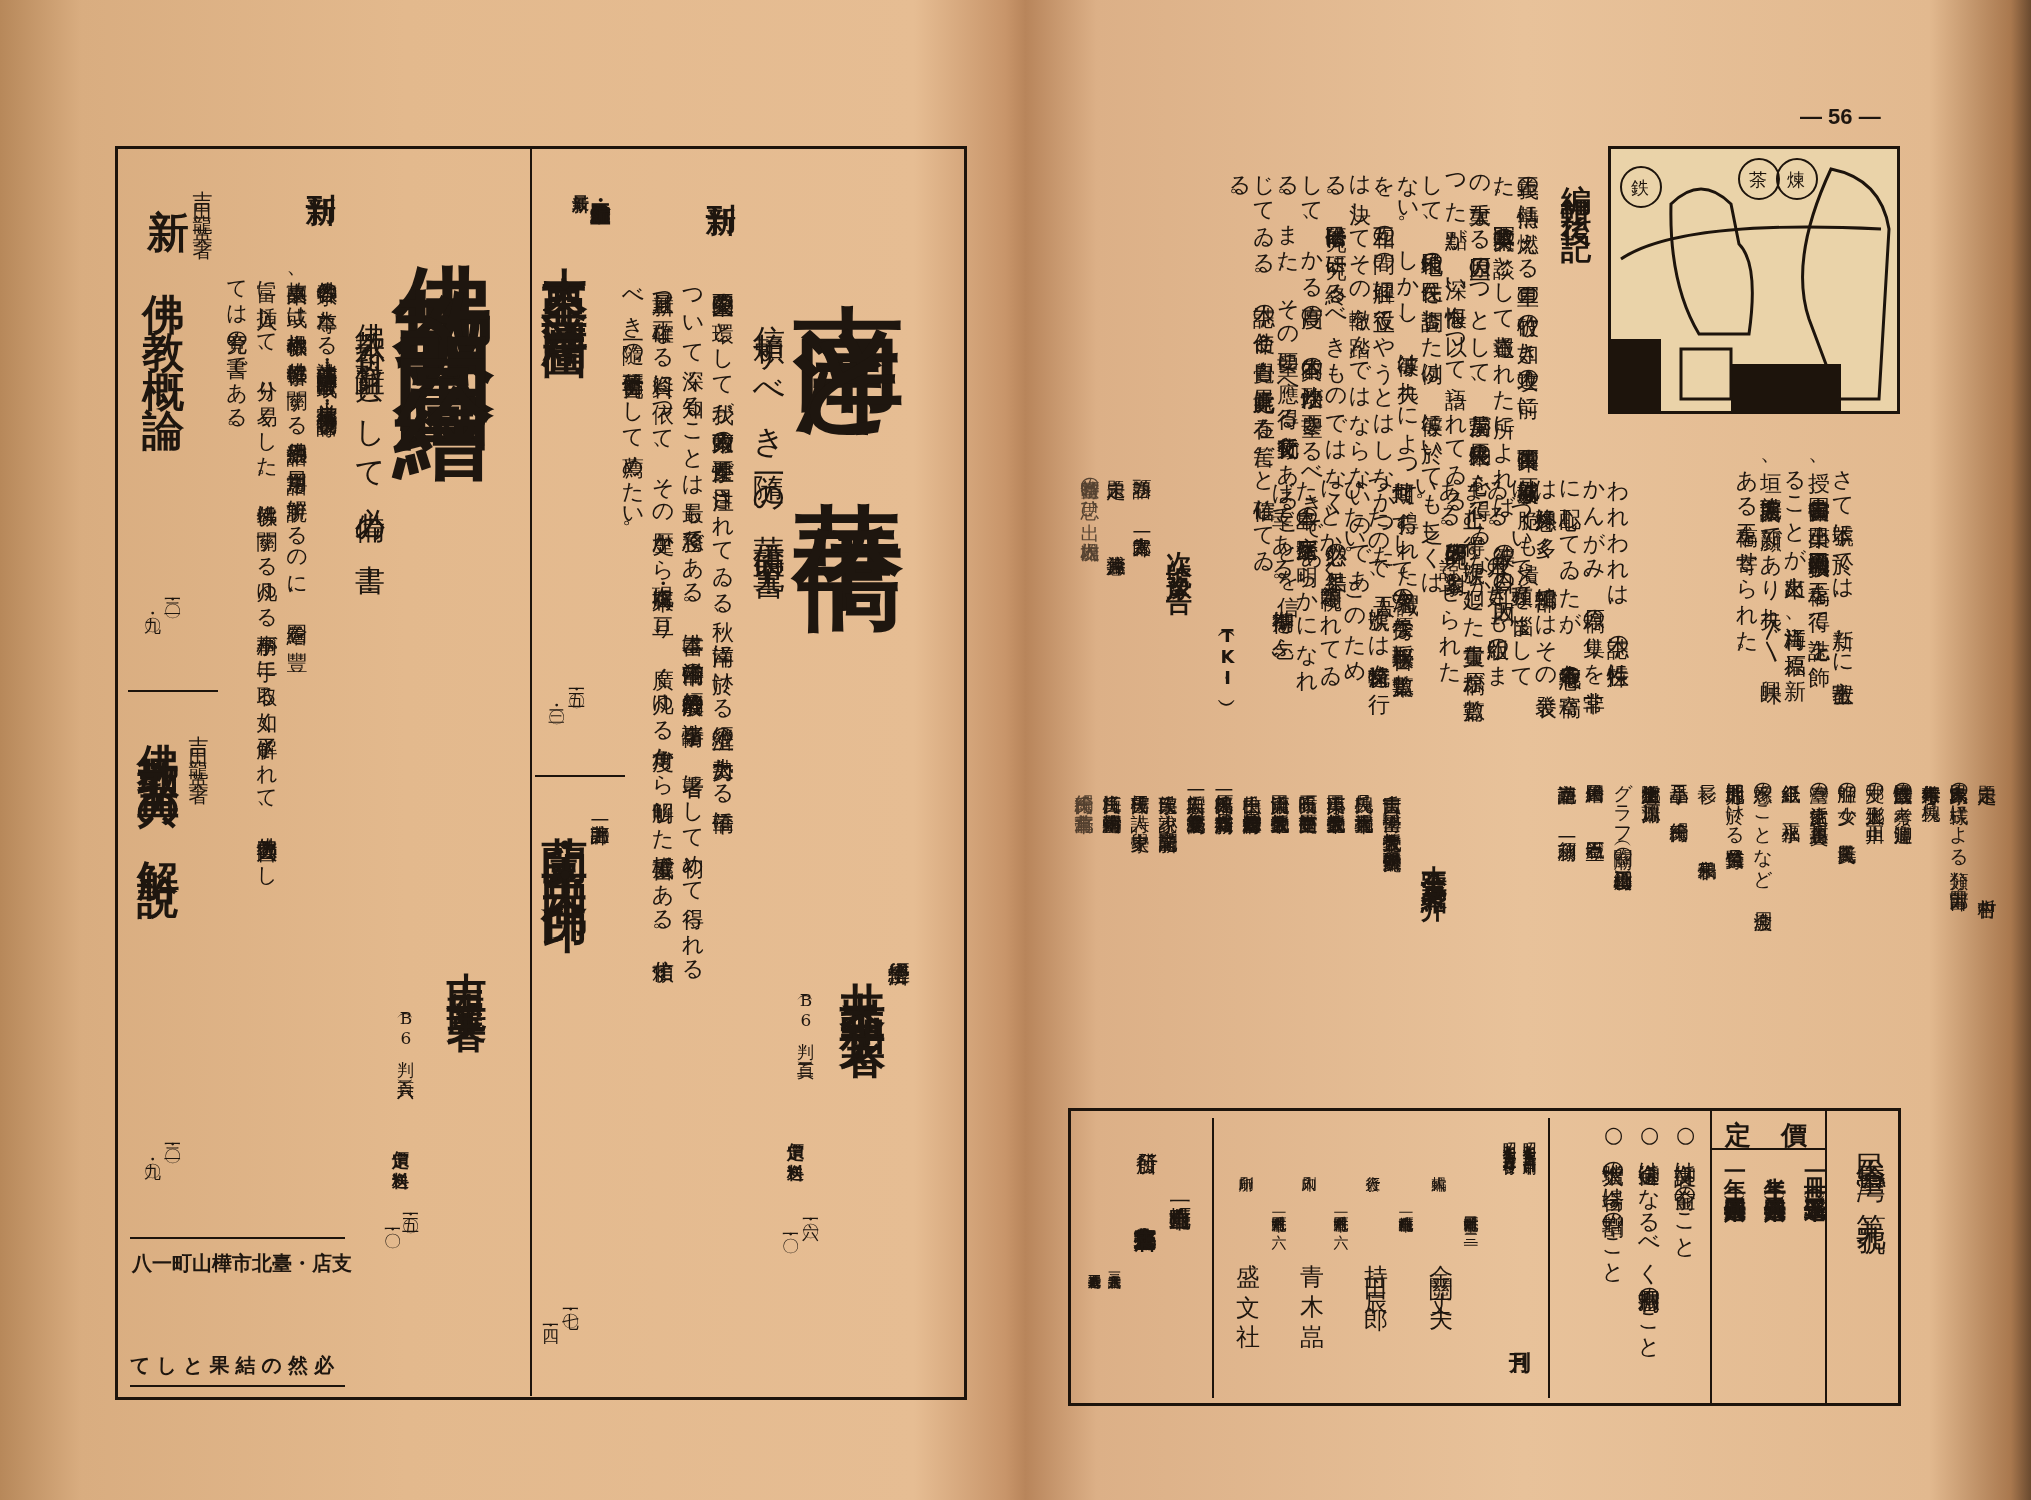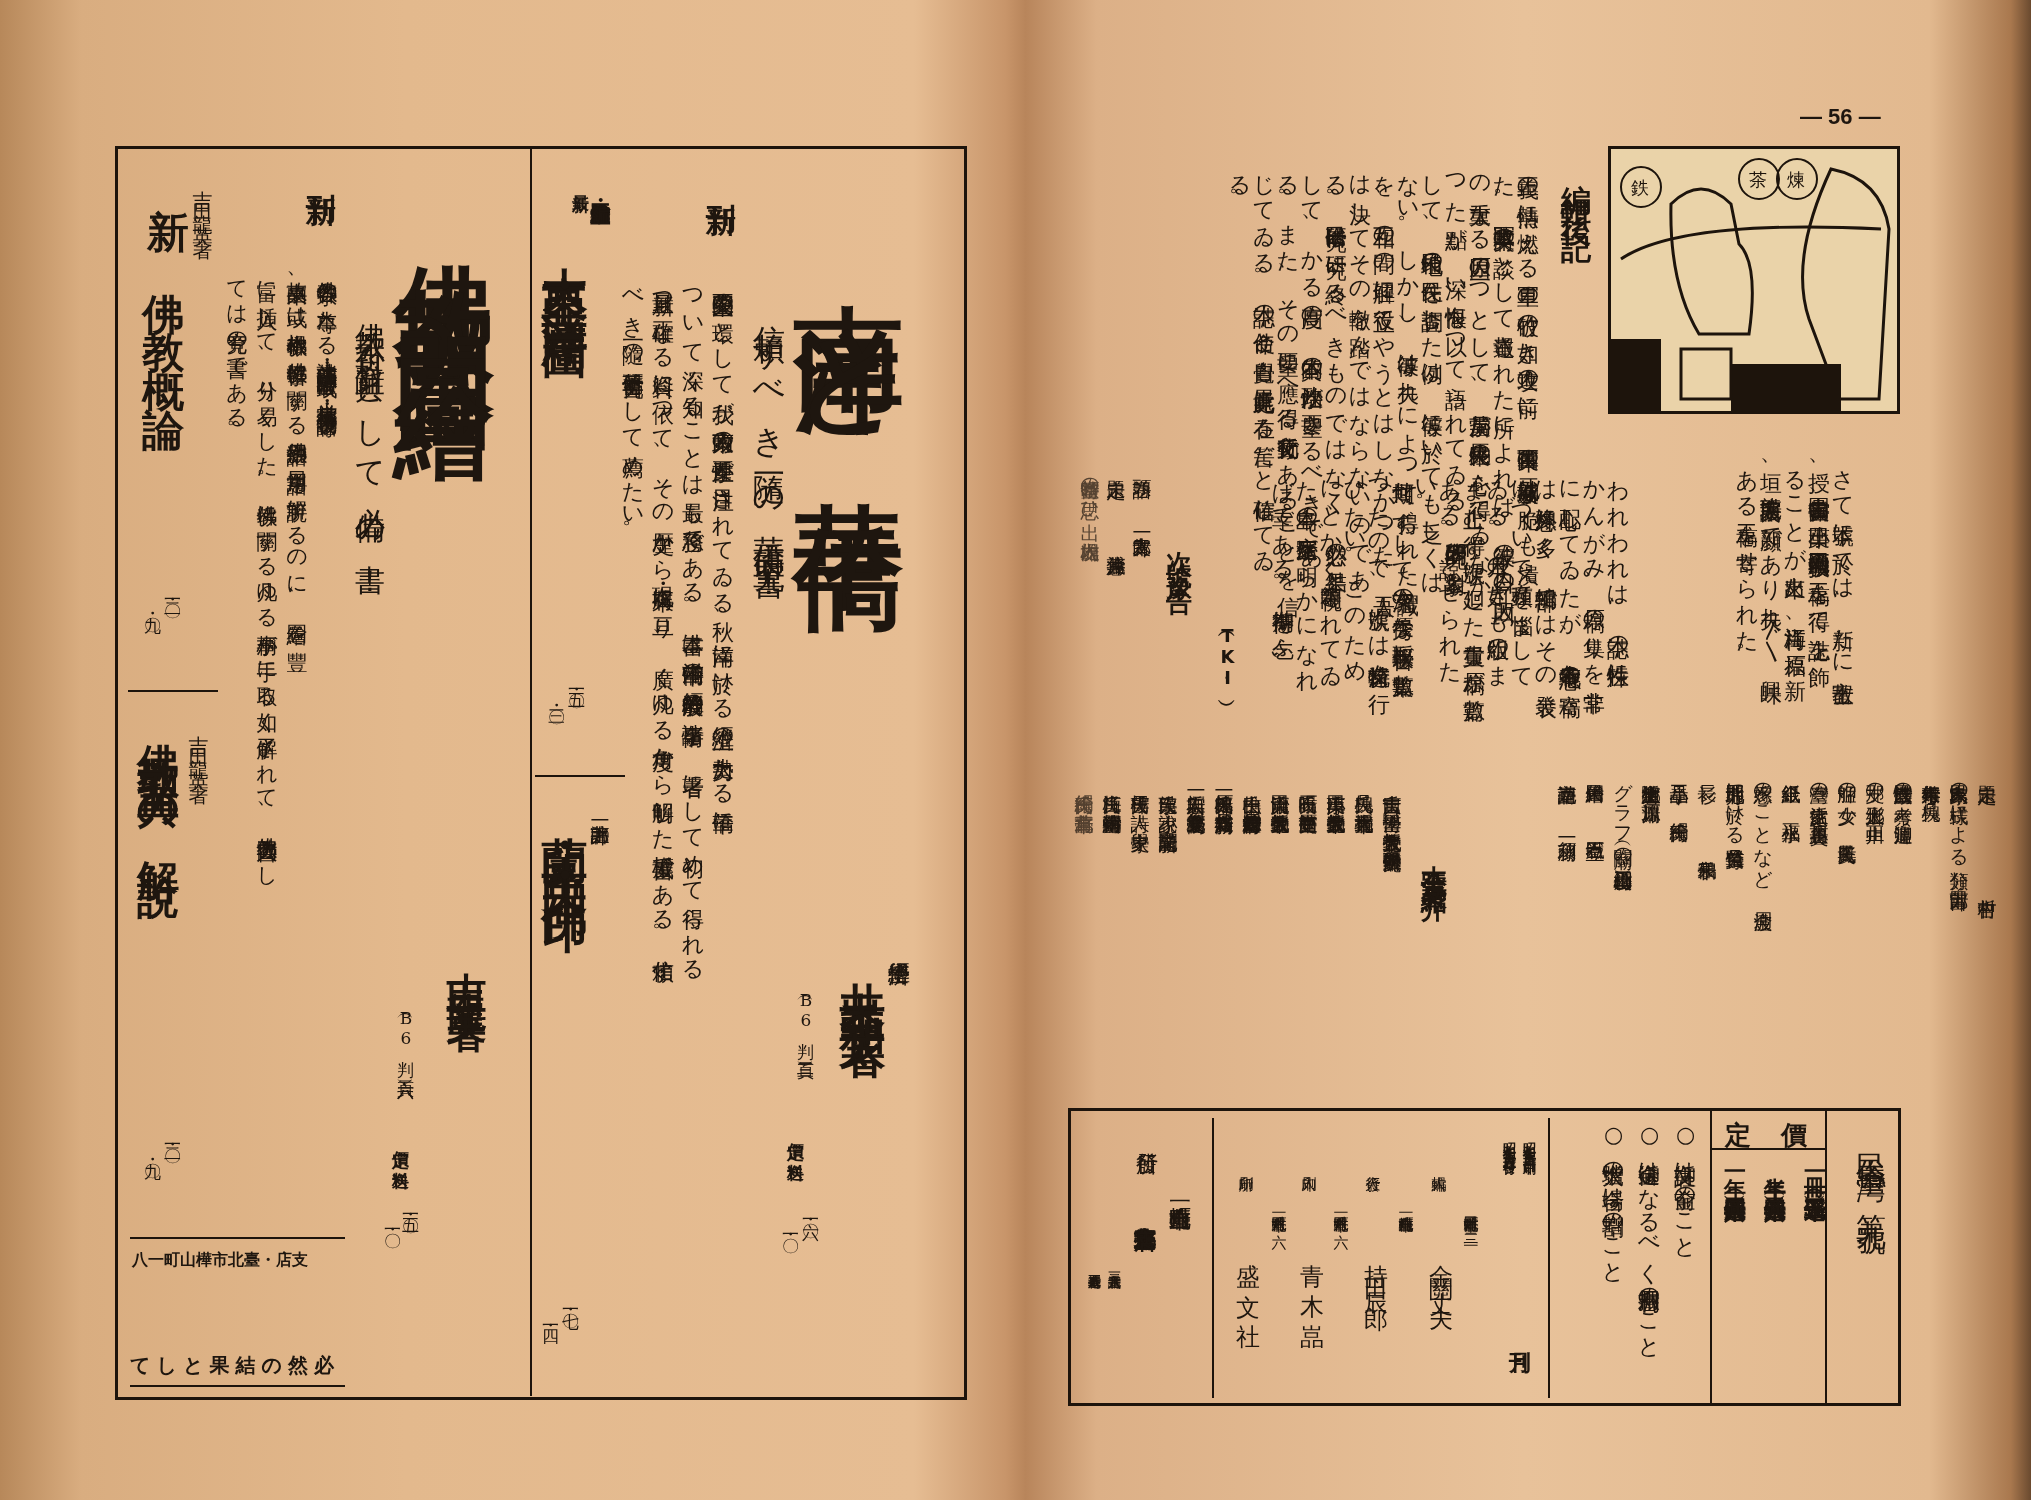--- a/index.html
+++ b/index.html
@@ -78,21 +78,21 @@
   <div class="abs vt small" style="left:162px;top:590px;">一・二〇</div>
   <div class="abs vt small" style="left:142px;top:604px;">・〇九</div>
   <div class="line-h" style="left:128px;top:690px;width:90px;"></div>
 
   <div class="abs vt big" style="left:135px;top:710px;font-size:42px;letter-spacing:14px;">佛教聖典の解說</div>
   <div class="abs vt small" style="left:188px;top:720px;font-size:20px;letter-spacing:12px;">吉田龍英著</div>
   <div class="abs vt small" style="left:162px;top:1135px;">一・二〇</div>
   <div class="abs vt small" style="left:142px;top:1150px;">・〇九</div>
 
   <div class="line-h" style="left:130px;top:1237px;width:215px;"></div>
-  <div class="abs hz" style="left:132px;top:1250px;font-size:16px;font-weight:bold;color:#1e160f;direction:rtl;unicode-bidi:bidi-override;">支店・臺北市樺山町一八</div>
+  <div class="abs hz" style="left:132px;top:1250px;font-size:20px;font-weight:bold;color:#1e160f;direction:rtl;unicode-bidi:bidi-override;">支店・臺北市樺山町一八</div>
   <div class="abs hz" style="left:130px;top:1352px;font-size:20px;font-weight:bold;letter-spacing:6px;color:#1e160f;direction:rtl;unicode-bidi:bidi-override;">必然の結果として</div>
   <div class="line-h" style="left:130px;top:1385px;width:215px;"></div>
 
   <div class="pageno">— 56 —</div>
 
   <div class="illus">
     <svg width="286" height="262" viewBox="0 0 286 262">
       <circle cx="30" cy="38" r="20" fill="none" stroke="#1d140c" stroke-width="2"></circle>
       <circle cx="148" cy="30" r="20" fill="none" stroke="#1d140c" stroke-width="2"></circle>
       <circle cx="186" cy="30" r="20" fill="none" stroke="#1d140c" stroke-width="2"></circle>

